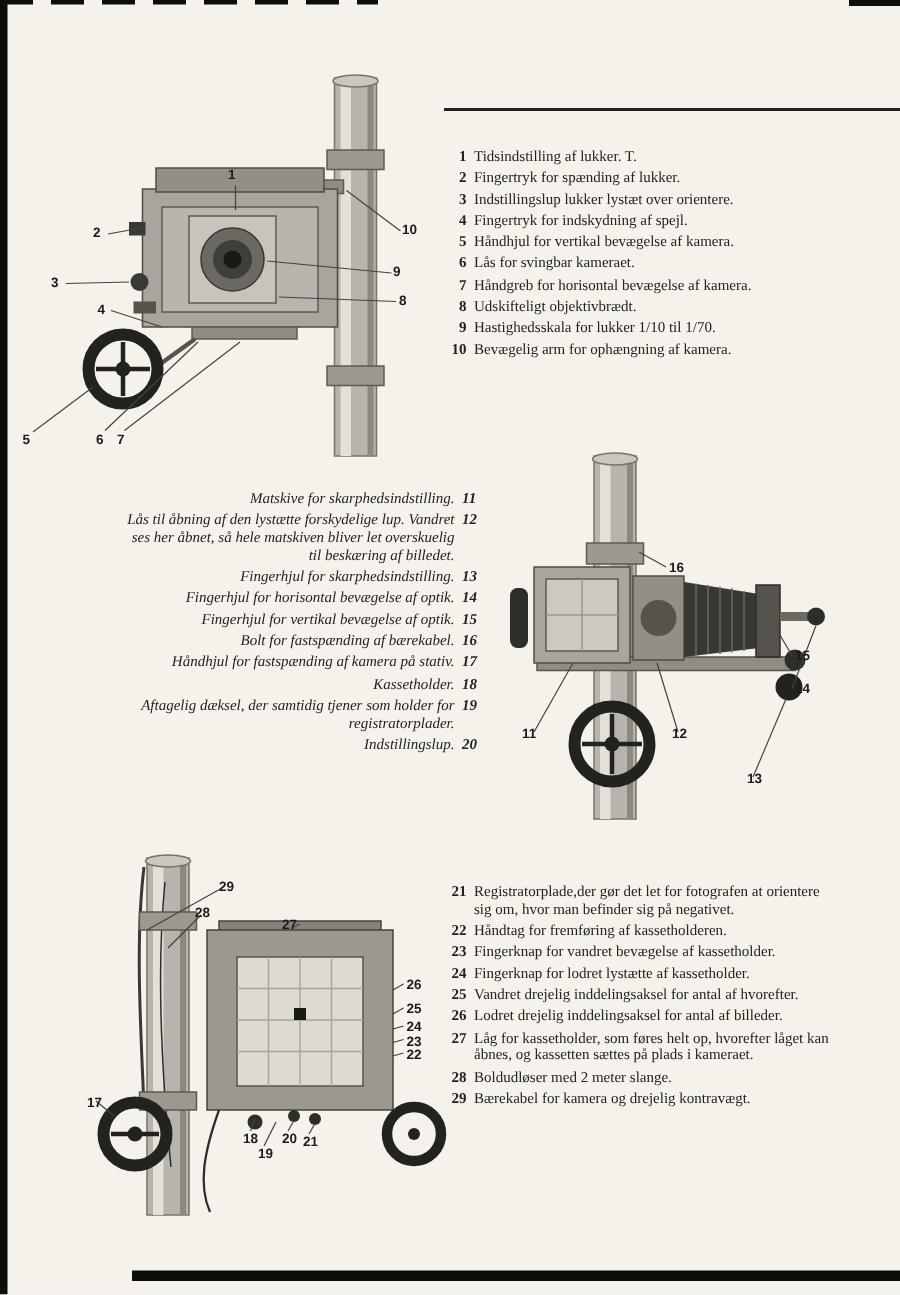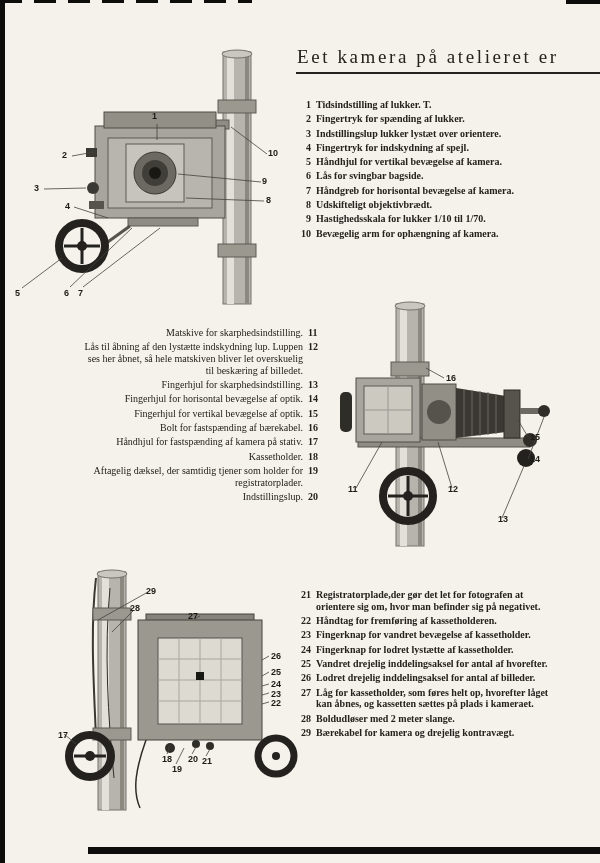--- a/index.html
+++ b/index.html
@@ -16,25 +16,25 @@
   .edge-bottom { position:absolute; left:88px; right:0; bottom:9px; height:7px; background:#0d0d0b; }
 
   
   .title { position:absolute; left:297px; top:46px; font-size:19px; letter-spacing:2.6px; white-space:nowrap; }
   .title-rule { position:absolute; left:296px; right:0; top:72px; height:2px; background:#23221e; }
 
   
   .legend { position:absolute; font-size:10px; line-height:1.18; }
   .li { display:flex; align-items:flex-start; margin-bottom:2.5px; }
   .num { flex:0 0 14px; text-align:right; font-weight:bold; }
-  .legend-top .txt, .legend-bottom .txt { margin-left:5px; flex:1;font-weight:bold; }
+  .legend-top .txt, .legend-bottom .txt { margin-left:5px; flex:1; }
   .legend-mid .txt { flex:1; text-align:right; }
   .legend-mid .num { flex:0 0 14px; margin-left:5px; text-align:left; }
   .legend-top { left:297px; top:99px; width:258px; }
-  .legend-mid { left:80px; top:327px; width:242px; }
+  .legend-mid { left:80px; top:327px; width:242px;font-style:italic; }
   .legend-bottom { left:297px; top:589px; width:258px; }
   .gap { margin-top:1px; }
 
   
   .figure { position:absolute; }
   #fig1 { left:10px; top:48px; width:290px; height:265px; }
   #fig2 { left:330px; top:300px; width:260px; height:250px; }
   #fig3 { left:50px; top:568px; width:250px; height:245px; }
   .figure svg { position:absolute; left:0; top:0; }
   .co { position:absolute; font-family:"Liberation Sans", sans-serif;
@@ -43,21 +43,20 @@
 </style>
 </head>
 <body>
 
 <div class="page">
   <div class="edge-left"></div>
   <div class="edge-top-dashes"></div>
   <div class="edge-top-corner"></div>
   <div class="edge-bottom"></div>
 
-  <div class="title">Eet kamera på atelieret er</div>
   <div class="title-rule"></div>
 
   <div class="figure" id="fig1">
     <svg width="290" height="265" viewBox="0 0 290 265">
       <g>
         <rect x="213" y="4" width="28" height="252" fill="#b6b4ac" stroke="#75736a"></rect>
         <rect x="217" y="4" width="7" height="252" fill="#e2e0d8"></rect>
         <rect x="235" y="4" width="4" height="252" fill="#8a887f"></rect>
         <ellipse cx="227" cy="6" rx="15" ry="4" fill="#c9c7bf" stroke="#75736a"></ellipse>
         <rect x="208" y="52" width="38" height="13" fill="#9a988f" stroke="#5c5a52"></rect>
@@ -125,21 +124,21 @@
     <div class="li">
         <span class="num">4</span>
         <span class="txt">Fingertryk for indskydning af spejl.</span>
       </div>
     <div class="li">
         <span class="num">5</span>
         <span class="txt">Håndhjul for vertikal bevægelse af kamera.</span>
       </div>
     <div class="li">
         <span class="num">6</span>
-        <span class="txt">Lås for svingbar bagside.</span>
+        <span class="txt">Lås for svingbar kameraet.</span>
       </div>
     <div class="li">
         <span class="num">7</span>
         <span class="txt">Håndgreb for horisontal bevægelse af kamera.</span>
       </div>
     <div class="li">
         <span class="num">8</span>
         <span class="txt">Udskifteligt objektivbrædt.</span>
       </div>
     <div class="li">
@@ -151,21 +150,21 @@
         <span class="txt">Bevægelig arm for ophængning af kamera.</span>
       </div>
   </div>
 
   <div class="legend legend-mid">
     <div class="li">
         <span class="txt">Matskive for skarphedsindstilling.</span>
         <span class="num">11</span>
       </div>
     <div class="li">
-        <span class="txt">Lås til åbning af den lystætte indskydning lup. Luppen ses her åbnet, så hele matskiven bliver let overskuelig til beskæring af billedet.</span>
+        <span class="txt">Lås til åbning af den lystætte forskydelige lup. Vandret ses her åbnet, så hele matskiven bliver let overskuelig til beskæring af billedet.</span>
         <span class="num">12</span>
       </div>
     <div class="li">
         <span class="txt">Fingerhjul for skarphedsindstilling.</span>
         <span class="num">13</span>
       </div>
     <div class="li">
         <span class="txt">Fingerhjul for horisontal bevægelse af optik.</span>
         <span class="num">14</span>
       </div>

